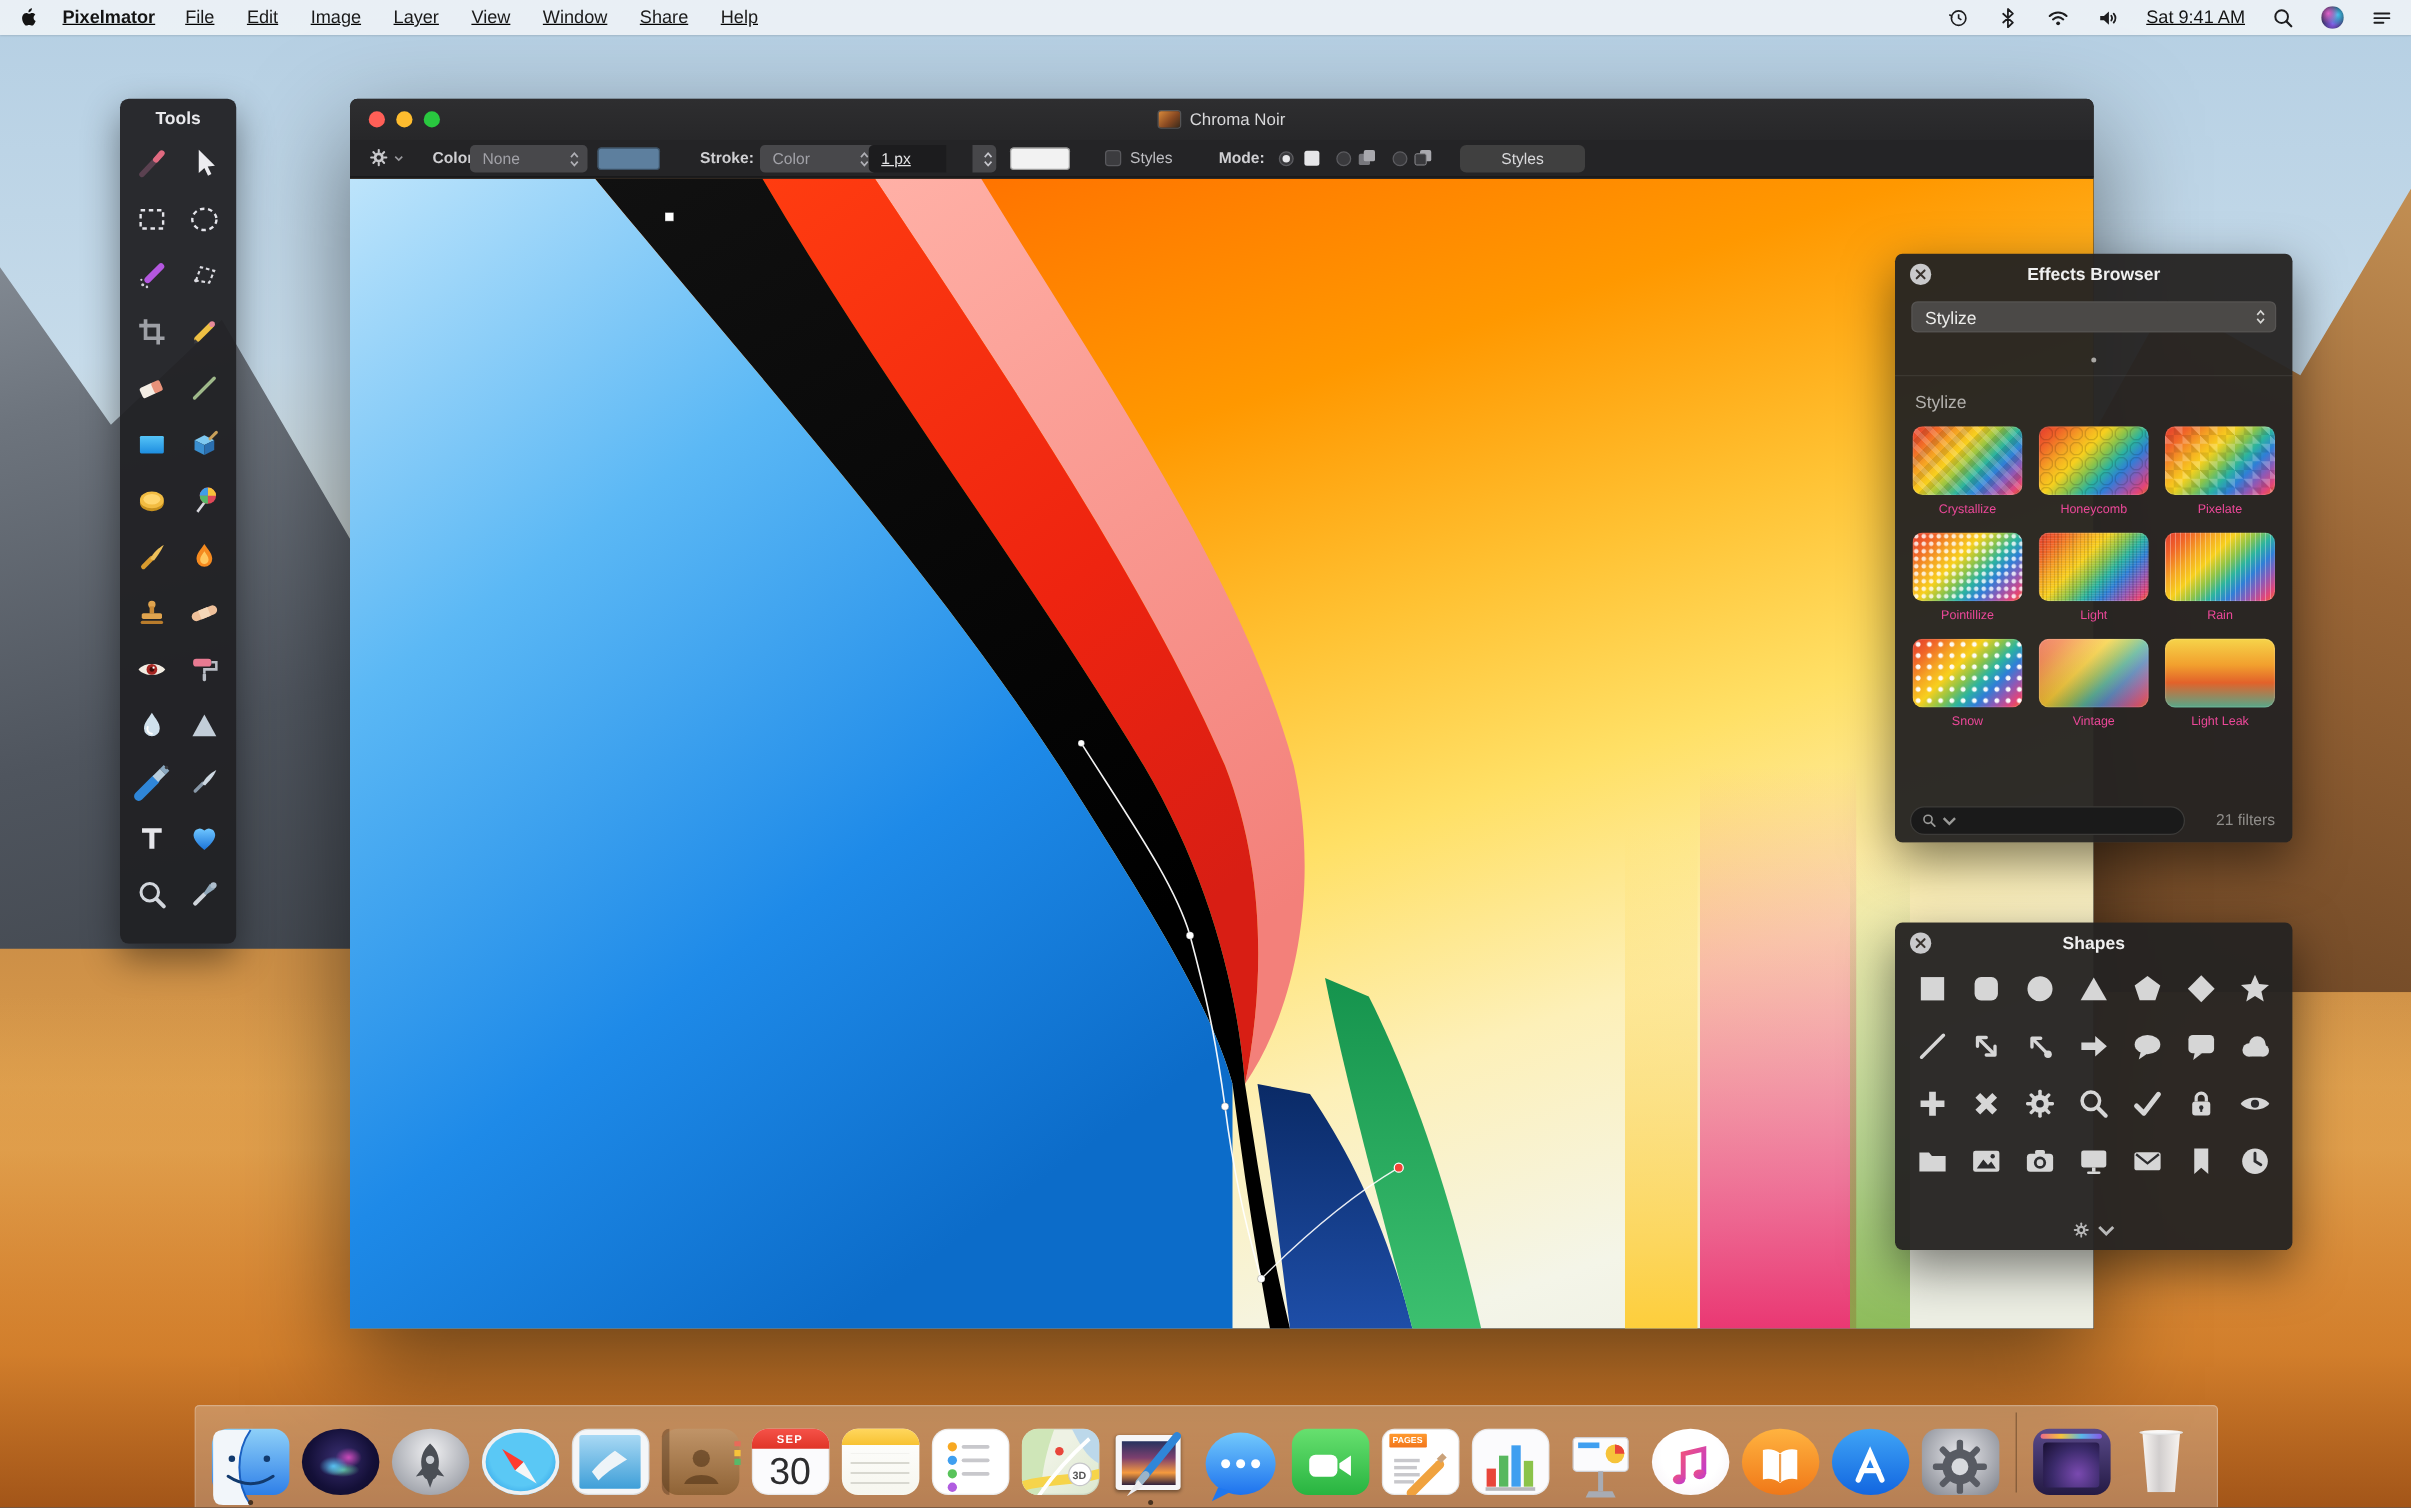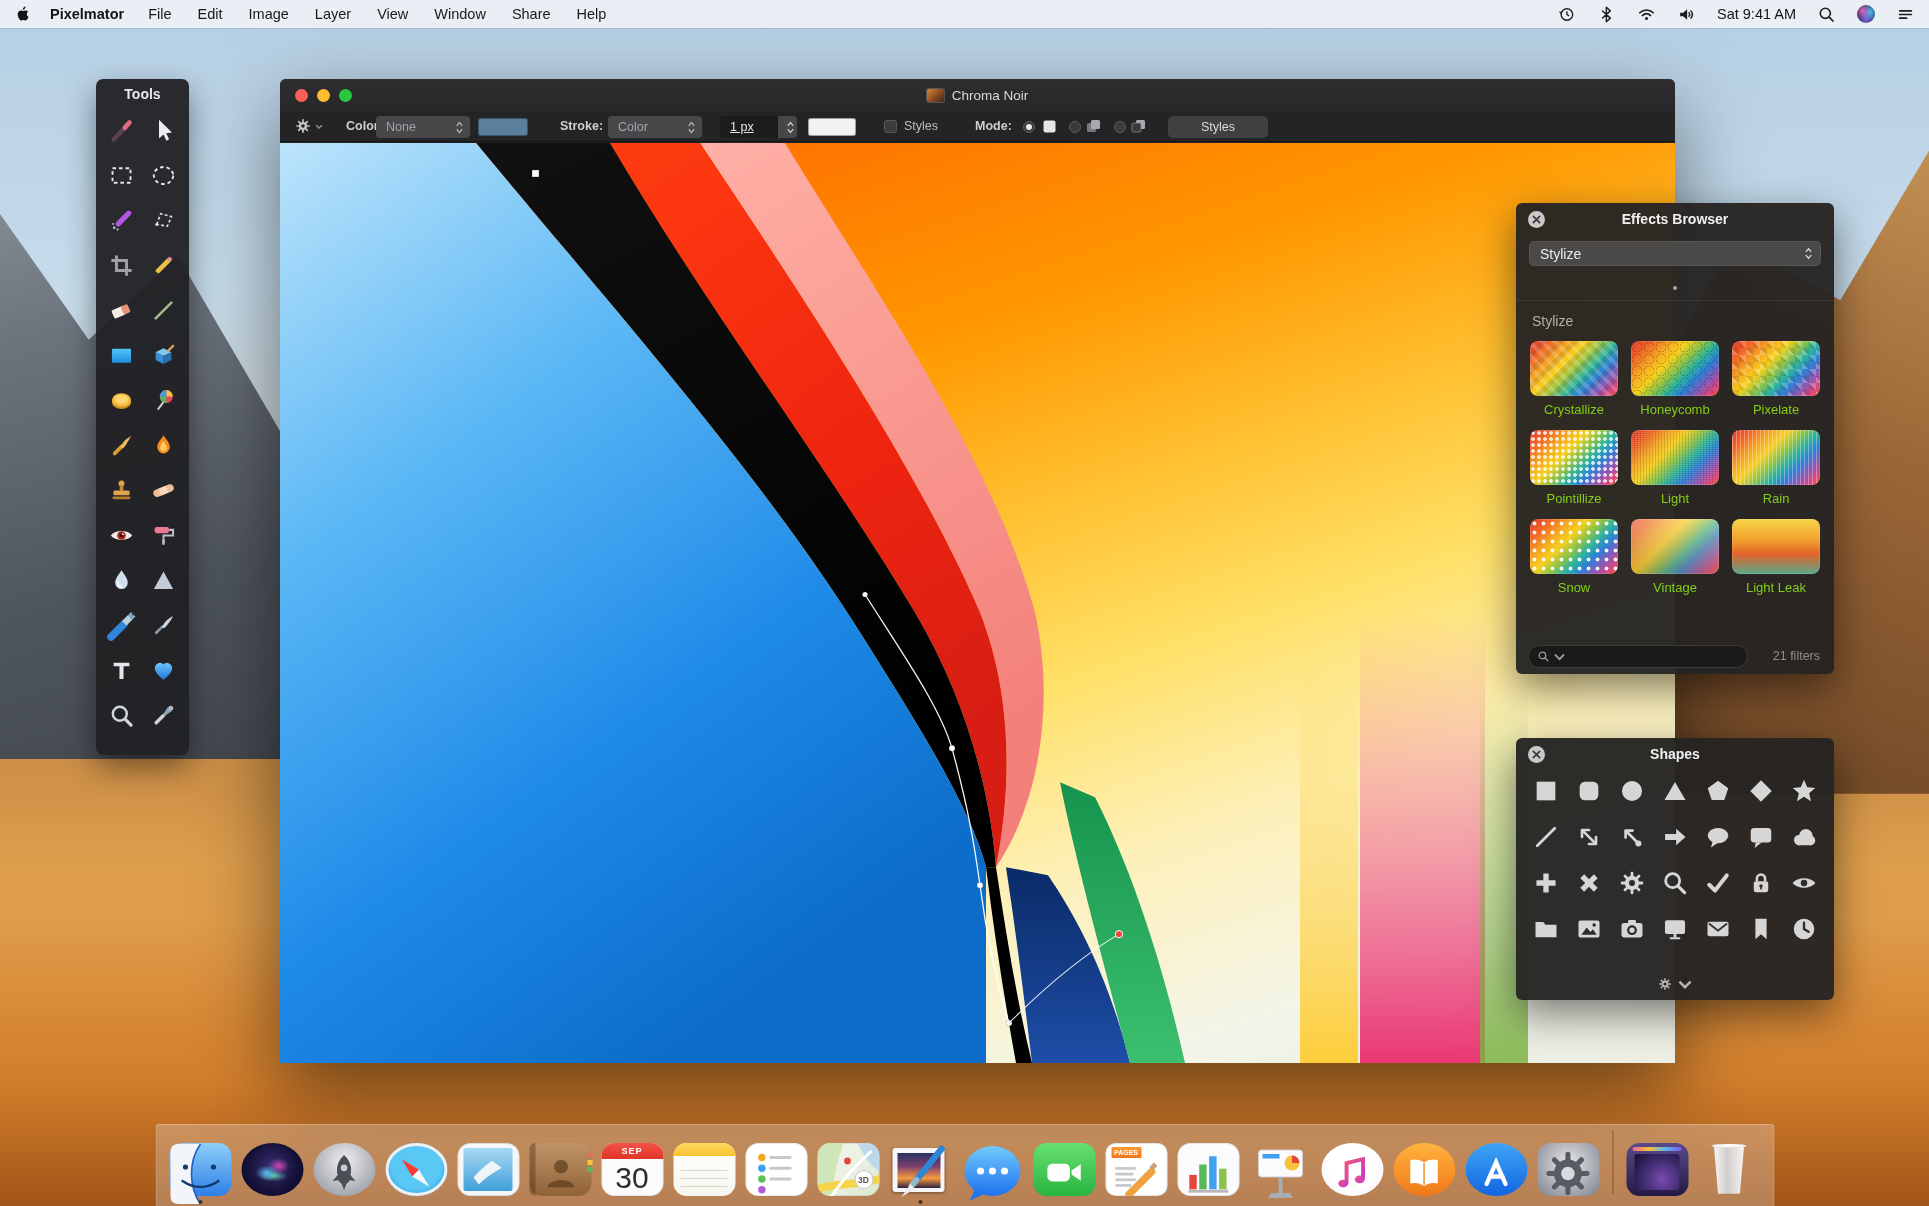--- a/index.html
+++ b/index.html
@@ -13,21 +13,21 @@
     background:linear-gradient(165deg,#9aa2ab 0%,#6d747d 30%,#4f555e 60%,#3a3f46 100%);
     clip-path:polygon(0 22%,10% 40%,20% 28%,32% 54%,44% 44%,58% 70%,74% 88%,100% 100%,0 100%); }
   .mtn-right { position:absolute; right:0; top:46px; width:46%; height:62%;
     background:linear-gradient(200deg,#cf9c5c 0%,#9a6636 40%,#6b4525 80%,#55361c 100%);
     clip-path:polygon(100% 14%,90% 34%,78% 26%,64% 56%,50% 48%,30% 82%,12% 96%,0 100%,100% 100%); }
   .valley-glow { position:absolute; left:0; right:0; bottom:0; height:34%;
     background:linear-gradient(180deg,rgba(232,168,82,0) 0%,rgba(232,168,82,.55) 30%,rgba(214,130,44,.75) 70%,rgba(160,84,24,.85) 100%); }
 
   
   .menubar { position:absolute; left:0; top:0; right:0; height:28px; background:rgba(238,242,246,0.92);
-    display:flex; align-items:center; padding:0 14px; z-index:60; box-shadow:0 0 2px rgba(0,0,0,.25); }
+    display:flex; align-items:center; padding:0 14px; z-index:60; box-shadow:0 0 2px rgba(0,0,0,.25);text-decoration:underline; }
   .menubar .apple { width:18px; height:18px; margin-right:18px; display:flex; align-items:center; }
   .menu-app { font-weight:bold; font-size:14.5px; color:#141414; margin-right:24px; }
   .menu-item { font-size:14.5px; color:#1a1a1a; margin-right:26px; }
   .menubar .spacer { flex:1; }
   .status { display:flex; align-items:center; gap:21px; }
   .status svg { width:19px; height:19px; display:block; }
   .status .clock { font-size:14.5px; color:#141414; white-space:nowrap; }
   .siri-orb { width:18px; height:18px; border-radius:50%;
     background:radial-gradient(circle at 32% 32%,#e060c8 0%,rgba(224,96,200,0) 48%),
                radial-gradient(circle at 72% 38%,#40c8f0 0%,rgba(64,200,240,0) 55%),
@@ -91,21 +91,21 @@
   .fx-dropdown { position:absolute; left:13px; right:13px; top:38px; height:25px; background:#4b4947;
     border-radius:5px; display:flex; align-items:center; padding:0 8px 0 11px; box-shadow:inset 0 0 0 1px rgba(255,255,255,.07); }
   .fx-dropdown .pv { color:#ececea; font-size:14px; flex:1; }
   .fx-dot { position:absolute; left:50%; top:83px; width:4px; height:4px; border-radius:50%; background:#a9a7a4; transform:translateX(-50%); }
   .fx-sep { position:absolute; left:0; right:0; top:97px; border-top:1px solid rgba(255,255,255,.07); }
   .fx-section { position:absolute; left:16px; top:110px; color:#b2b0ad; font-size:14px; }
   .fx-grid { position:absolute; left:13px; right:13px; top:138px; display:grid;
     grid-template-columns:repeat(3,1fr); column-gap:11px; row-gap:13px; }
   .fx-item { display:flex; flex-direction:column; align-items:center; }
   .fx-thumb { width:88px; height:55px; border-radius:8px; box-shadow:inset 0 0 0 1px rgba(255,255,255,.12); }
-  .fx-label { margin-top:6px; color:#84cc16; font-size:13px;text-align:right; }
+  .fx-label { margin-top:6px; color:#ec4899; font-size:10px;text-align:right; }
   .fx-search { position:absolute; left:12px; top:442px; width:220px; height:23px; background:#1a1a1a;
     border:1px solid #3c3b39; border-radius:12px; display:flex; align-items:center; padding:0 8px; gap:3px; }
   .fx-search svg { width:13px; height:13px; }
   .fx-count { position:absolute; right:14px; top:446px; color:#8f8d8a; font-size:12.5px; }
 
   :root { }
   .fx-thumb { background-image:linear-gradient(135deg,#e23a2e 0%,#f06428 14%,#f5a623 28%,#f7d01e 40%,#8bc34a 52%,#2bb3a0 62%,#2f7fd6 72%,#8a5ab8 82%,#e0457b 92%,#f06428 100%); }
   .fx-crystallize { background-image:repeating-linear-gradient(45deg,rgba(255,255,255,.18) 0 4px,transparent 4px 9px),repeating-linear-gradient(-45deg,rgba(0,0,0,.1) 0 5px,transparent 5px 11px),linear-gradient(135deg,#e23a2e 0%,#f06428 14%,#f5a623 28%,#f7d01e 40%,#8bc34a 52%,#2bb3a0 62%,#2f7fd6 72%,#8a5ab8 82%,#e0457b 92%,#f06428 100%); }
   .fx-honeycomb { background-image:radial-gradient(circle,transparent 52%,rgba(0,0,0,.2) 56% 62%,transparent 66%),linear-gradient(135deg,#e23a2e 0%,#f06428 14%,#f5a623 28%,#f7d01e 40%,#8bc34a 52%,#2bb3a0 62%,#2f7fd6 72%,#8a5ab8 82%,#e0457b 92%,#f06428 100%); background-size:12px 12px,100% 100%; }
   .fx-pixelate { background-image:linear-gradient(45deg,rgba(255,255,255,.22) 25%,transparent 25% 75%,rgba(255,255,255,.22) 75%),linear-gradient(45deg,rgba(0,0,0,.1) 25%,transparent 25% 75%,rgba(0,0,0,.1) 75%),linear-gradient(135deg,#e23a2e 0%,#f06428 14%,#f5a623 28%,#f7d01e 40%,#8bc34a 52%,#2bb3a0 62%,#2f7fd6 72%,#8a5ab8 82%,#e0457b 92%,#f06428 100%); background-size:14px 14px,14px 14px,100% 100%; background-position:0 0,7px 7px,0 0; }
@@ -459,21 +459,21 @@
     <span class="swatch" style="left:198px;width:50px;background:#5d7f9e;"></span>
 
     <span class="lbl" style="left:280px;">Stroke:</span>
     <div class="popup" style="left:328px;width:94px;">
       <span class="pv">Color</span>
       <svg class="updown" viewBox="0 0 10 16">
           <path d="M2 6 L5 2.6 L8 6" stroke="#b0b0b6" stroke-width="1.5" fill="none"></path>
           <path d="M2 10 L5 13.4 L8 10" stroke="#b0b0b6" stroke-width="1.5" fill="none"></path>
         </svg>
     </div>
-    <div class="pxfield" style="left:440px;width:62px;text-decoration:underline;">
+    <div class="pxfield" style="left:415px;width:62px;text-decoration:underline;">
       <span>1 px</span>
     </div>
     <div class="stepper" style="left:498px;">
       <svg class="updown" viewBox="0 0 10 16">
           <path d="M2 6 L5 2.6 L8 6" stroke="#c6c6cc" stroke-width="1.5" fill="none"></path>
           <path d="M2 10 L5 13.4 L8 10" stroke="#c6c6cc" stroke-width="1.5" fill="none"></path>
         </svg>
     </div>
     <span class="swatch" style="left:528px;width:48px;background:#f2f2f2;"></span>
 

